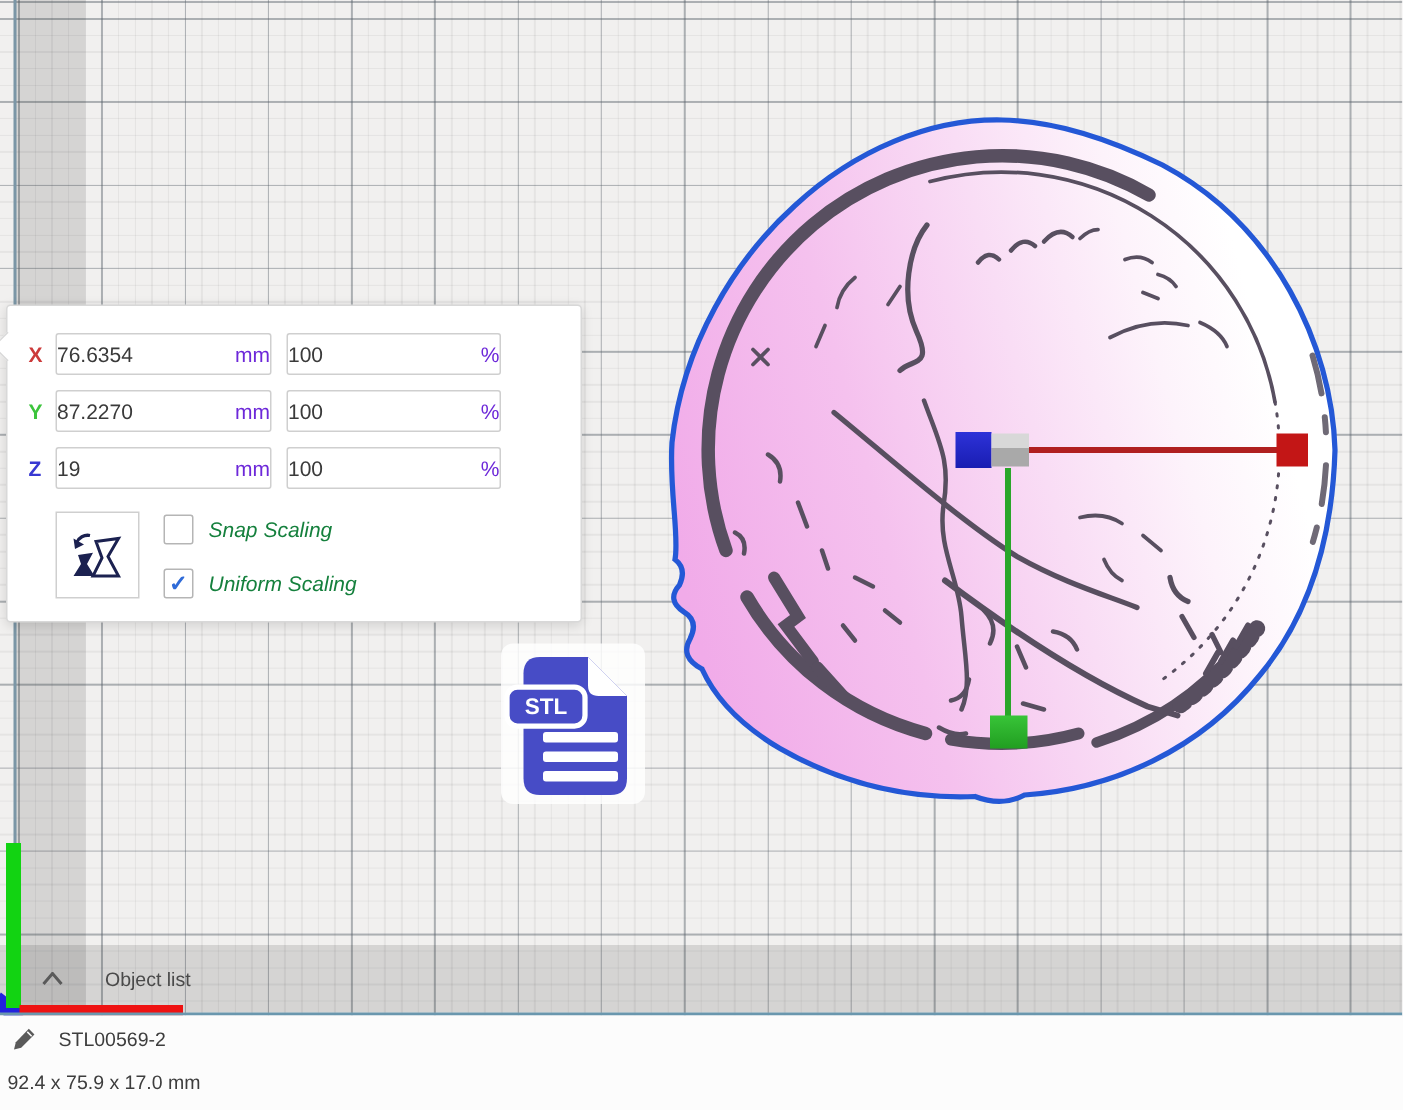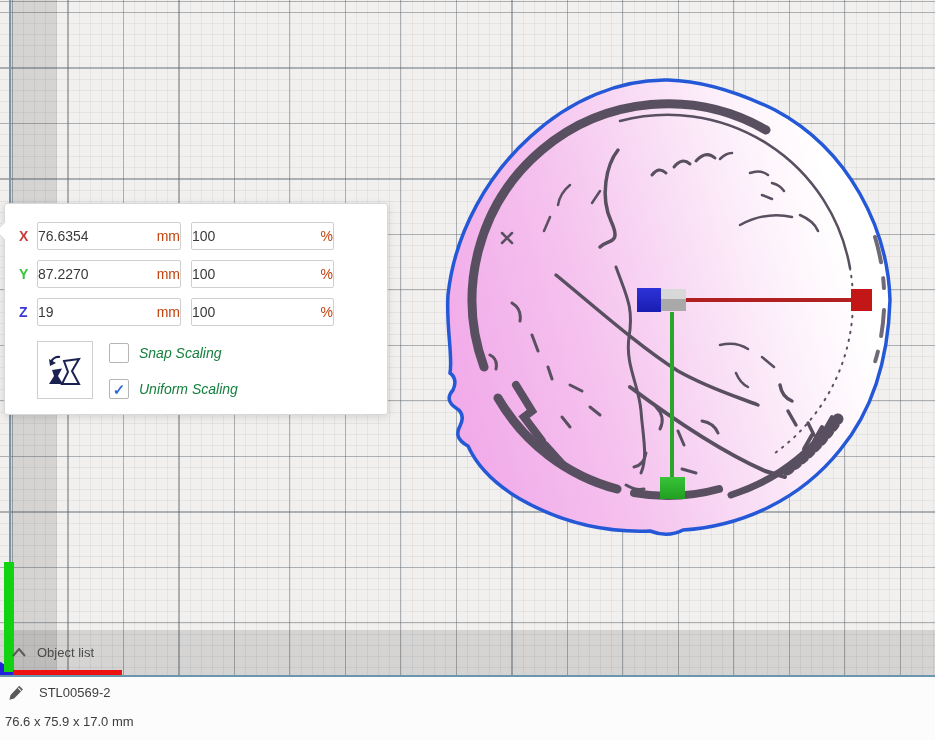--- a/index.html
+++ b/index.html
@@ -37,33 +37,33 @@
   
   .stl-icon{position:absolute;left:334px;top:429px;width:96px;height:107px;
     background:rgba(255,255,255,0.82);border-radius:8px;}
 
   
   .axis-y-bar{position:absolute;left:4px;top:562px;width:10px;height:110px;background:#12d312;}
   .axis-z-bar{position:absolute;left:-5px;top:667px;width:21px;height:11px;background:#2222dd;transform:rotate(38deg);}
   .axis-x-bar{position:absolute;left:13px;top:670px;width:109px;height:7px;background:#ee1111;}
 
   
-  .objlist{position:absolute;left:12px;top:645px;display:flex;align-items:center;gap:11px;}
+  .objlist{position:absolute;left:28px;top:645px;display:flex;align-items:center;gap:28px;}
   .objlist .lbl{font-size:13px;color:#4a4a4a;}
 
   
   .scale-panel{position:absolute;left:4px;top:203px;width:382px;height:210px;background:#ffffff;
     border:1px solid #d8d8d8;border-radius:3px;box-shadow:0 2px 8px rgba(0,0,0,0.13);}
   .scale-panel::before{content:"";position:absolute;left:-7px;top:20px;width:13px;height:13px;background:#ffffff;
     border-left:1px solid #d8d8d8;border-bottom:1px solid #d8d8d8;transform:rotate(45deg);}
   .sp-row{position:absolute;left:14px;display:flex;align-items:center;}
   .sp-row .axis{width:18px;font-size:14px;font-weight:bold;}
   .sp-field{height:26px;border:1px solid #cfcfcf;border-radius:2px;background:#fff;display:flex;
     align-items:center;justify-content:space-between;padding:0 0;font-size:14px;color:#3a3a3a;}
-  .sp-field .unit{color:#c2410c;}
+  .sp-field .unit{color:#6d28d9;}
   .sp-field.f1{width:142px;margin-right:10px;}
   .sp-field.f2{width:141px;}
   .sp-iconbox{position:absolute;left:32px;top:137px;width:54px;height:56px;border:1px solid #cfcfcf;background:#fff;
     display:flex;align-items:center;justify-content:center;}
   .sp-check{position:absolute;display:flex;align-items:center;}
   .cbox{width:18px;height:18px;border:1px solid #b5b5b5;border-radius:2px;background:#fff;display:flex;
     align-items:center;justify-content:center;font-size:15px;font-weight:bold;color:#2f6bd8;line-height:1;}
   .sp-check .clabel{margin-left:10px;font-size:14px;color:#15803d;font-style:italic;}
 
   
@@ -137,20 +137,31 @@
       </g>
     </svg>
 
     <div class="handle h-x-line"></div>
     <div class="handle h-y-line"></div>
     <div class="handle h-z"></div>
     <div class="handle h-c"></div>
     <div class="handle h-x"></div>
     <div class="handle h-y"></div>
 
+    <div class="stl-icon">
+      <svg width="96" height="107" viewBox="0 0 96 107">
+        <path d="M26,9 H58 L84,35 V90 Q84,101 73,101 H26 Q15,101 15,90 V20 Q15,9 26,9 Z" fill="#474cc6"></path>
+        <path d="M58,9 L84,35 H65 Q58,35 58,28 Z" fill="#ffffff"></path>
+        <rect x="4" y="29" width="52" height="26" rx="7" fill="#474cc6" stroke="#ffffff" stroke-width="3.5"></rect>
+        <text x="30" y="47" text-anchor="middle" font-size="15" font-weight="bold" fill="#ffffff" font-family="Liberation Sans, sans-serif">STL</text>
+        <rect x="28" y="59" width="50" height="7" rx="2" fill="#ffffff"></rect>
+        <rect x="28" y="72" width="50" height="7" rx="2" fill="#ffffff"></rect>
+        <rect x="28" y="85" width="50" height="7" rx="2" fill="#ffffff"></rect>
+      </svg>
+    </div>
 
     <div class="axis-z-bar"></div>
     <div class="axis-y-bar"></div>
     <div class="axis-x-bar"></div>
 
     <div class="objlist">
       <svg width="14" height="9" viewBox="0 0 14 9">
         <polyline points="1,8 7,1 13,8" fill="none" stroke="#5a5a5a" stroke-width="2"></polyline>
       </svg>
       <span class="lbl">Object list</span>
@@ -220,16 +231,16 @@
   </div>
 
   <div class="bottom-panel">
     <div class="obj-name">
       <svg width="17" height="17" viewBox="0 0 20 20">
         <path d="M13.2,2.2 L17.6,6.6 L7.2,17 L1.6,18.4 L3,12.8 Z" fill="#5a5a5a"></path>
         <path d="M12,4.6 L15.4,8" stroke="#fcfcfc" stroke-width="1.2"></path>
       </svg>
       <span class="nm">STL00569-2</span>
     </div>
-    <div class="obj-dims">76.6 x 75.9 x 17.0 mm</div>
+    <div class="obj-dims">92.4 x 75.9 x 17.0 mm</div>
   </div>
 
 </div>
 
 </body></html>

